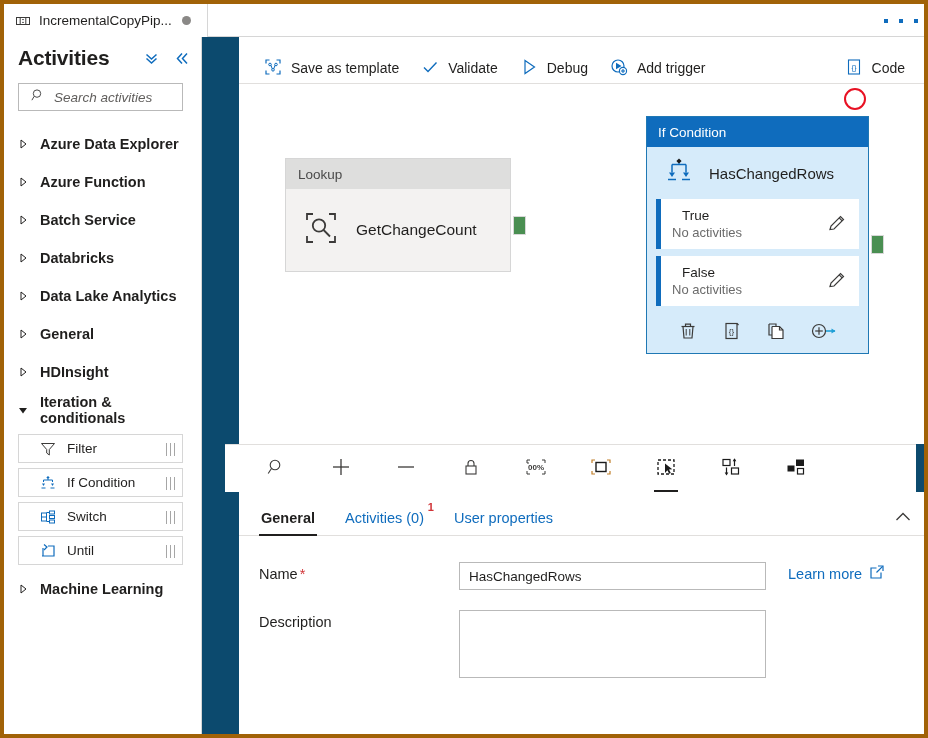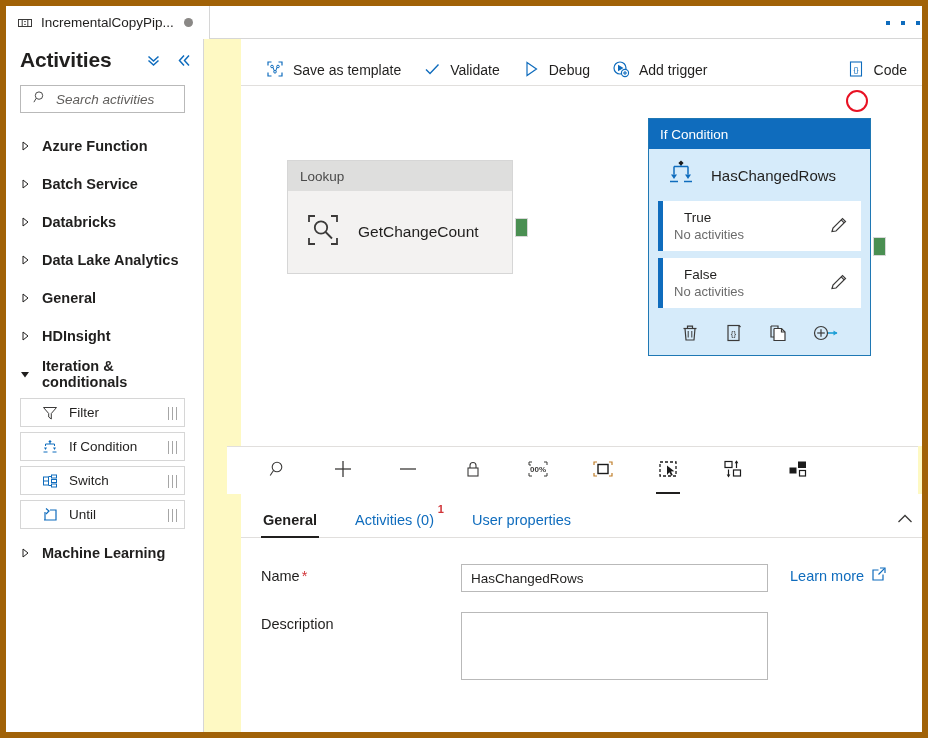--- a/index.html
+++ b/index.html
@@ -6,22 +6,22 @@
   html, body {
     margin: 0; padding: 0;
     width: 928px; height: 738px;
     font-family: "Liberation Sans", sans-serif;
     background: #ffffff;
     overflow: hidden;
   }
   #app {
     position: relative;
     width: 928px; height: 738px;
-    border: 6px solid #a16207;
-    background: #fef9c3;
+    border: 4px solid #a16207;
+    background: #0c4a6e;
     overflow: hidden;
   }
 
   
   .tabbar {
     position: absolute; left: 0; top: 0;
     width: 926px; height: 33px;
     background: #f3f2f1;
     border-bottom: 1px solid #d6d6d6;
   }
@@ -251,21 +251,21 @@
   }
   .tab {
     position: relative; padding: 0 2px 9px 2px;
     font-size: 14.5px; cursor: pointer; white-space: nowrap;
   }
   .tab.sel { color: #201f1e; font-weight: 600; }
   .tab.sel::after {
     content: ""; position: absolute;
     left: 0; right: 0; bottom: -1px; height: 2.5px; background: #201f1e;
   }
-  .tab.link { color: #0f6cbd; margin-left: 8px; }
+  .tab.link { color: #0f6cbd; }
   .tab .sup {
     position: absolute; top: -9px; right: -8px;
     font-size: 11px; color: #d13438; font-weight: 600;
   }
   .collapse-chev {
     position: absolute; right: 18px; bottom: 10px; cursor: pointer; line-height: 0;
   }
 
   .form { padding: 26px 0 0 20px; position: relative; }
   .frow { display: flex; align-items: flex-start; margin-bottom: 20px; }
@@ -347,20 +347,28 @@
         <svg width="14" height="14" viewBox="0 0 14 14">
           <circle cx="6" cy="5.6" r="3.7" fill="none" stroke="#4a4a4a" stroke-width="1"></circle>
           <line x1="3.1" y1="8.4" x2="0.9" y2="12.2" stroke="#4a4a4a" stroke-width="1"></line>
         </svg>
       </span>
       <input type="text" placeholder="Search activities" style="">
     </div>
 
     <div class="sb-list">
 
+      <div class="sb-group">
+        <span class="chev">
+          <svg width="10" height="10" viewBox="0 0 10 10">
+              <polygon points="3,1 8,5 3,9" fill="none" stroke="#201f1e" stroke-width="1"></polygon>
+            </svg>
+        </span>
+        <span class="lbl">Azure Data Explorer</span>
+      </div>
 
       <div class="sb-group">
         <span class="chev">
           <svg width="10" height="10" viewBox="0 0 10 10">
               <polygon points="3,1 8,5 3,9" fill="none" stroke="#201f1e" stroke-width="1"></polygon>
             </svg>
         </span>
         <span class="lbl">Azure Function</span>
       </div>
 

